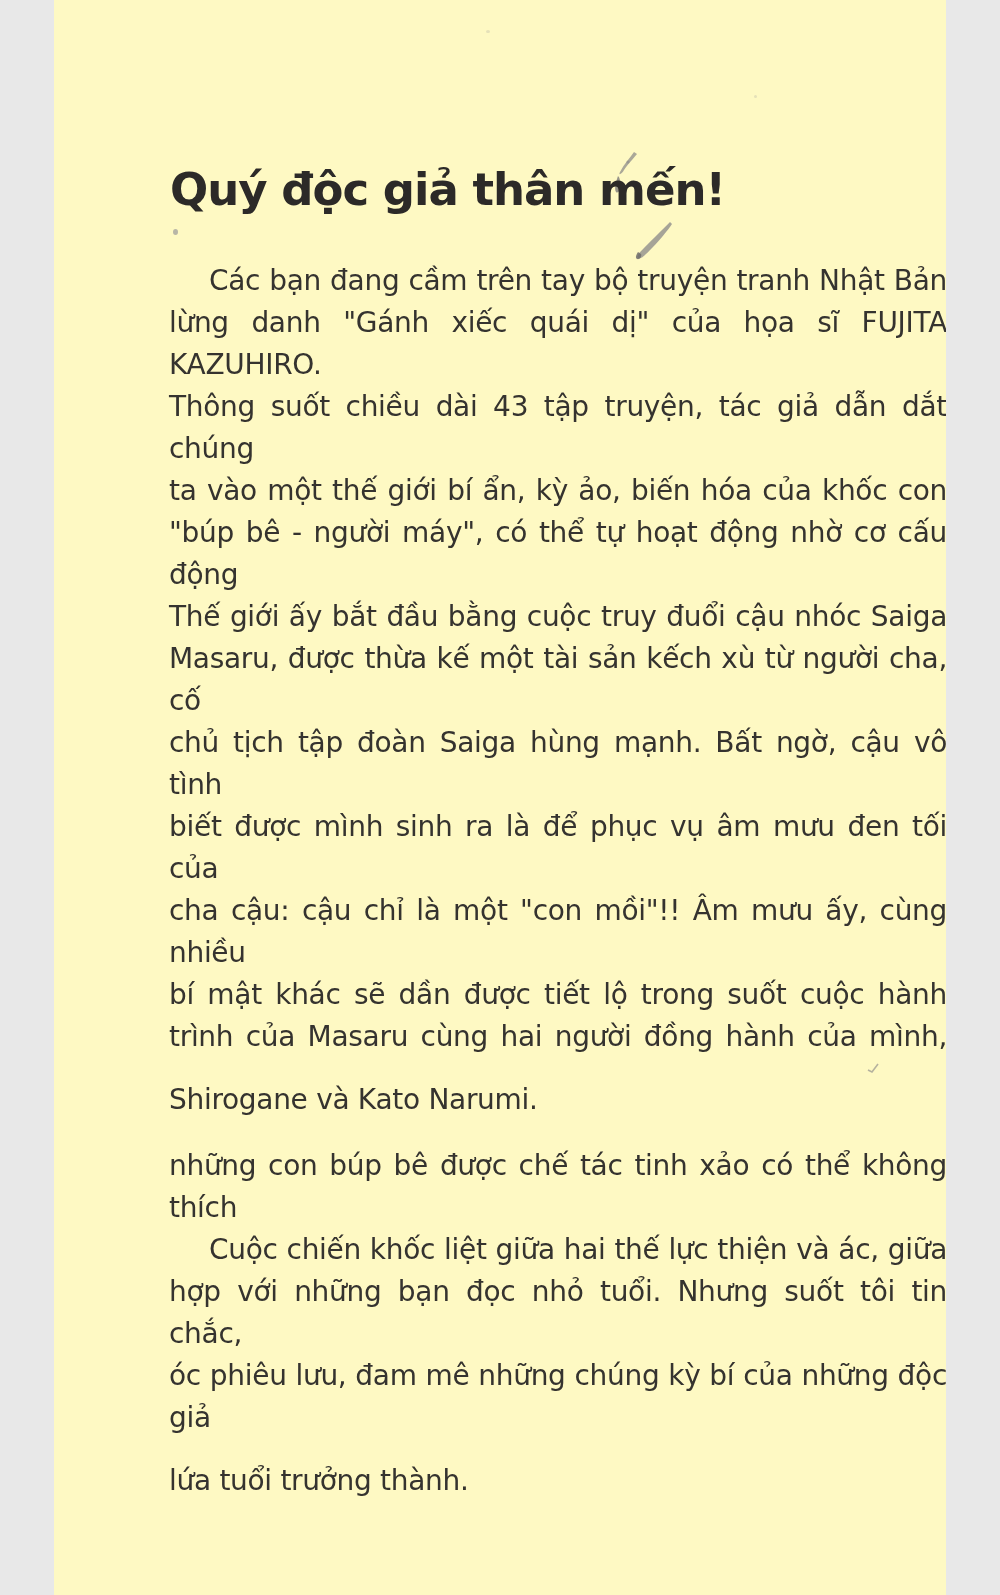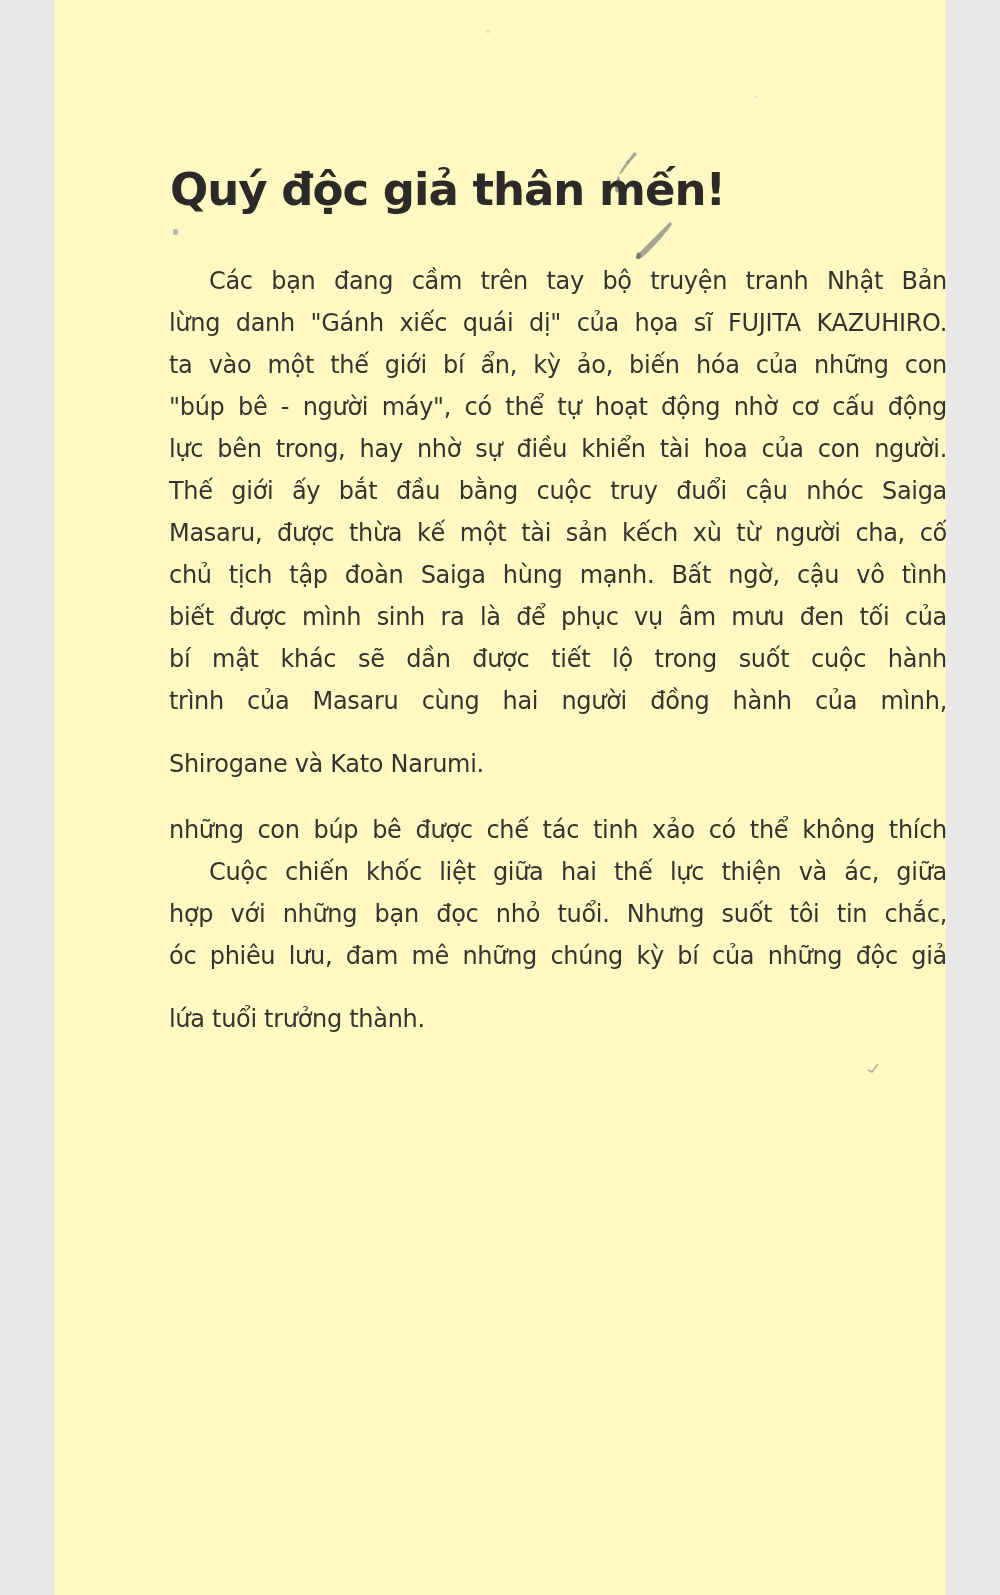--- a/index.html
+++ b/index.html
@@ -29,21 +29,21 @@
   }
   .body-block {
     position: absolute;
     left: 115px;
     top: 260px;
     width: 778px;
   }
   .paragraph { margin: 0; }
   .paragraph + .paragraph { margin-top: 24px; }
   .line {
-    font-size: 24px;
+    font-size: 28px;
     line-height: 42px;
     letter-spacing: -0.3px;
     text-align: justify;
     text-align-last: justify;
     text-justify: inter-word;
     white-space: normal;
     color: #35332f;
   }
   .line.last {
     text-align-last: left;
@@ -87,27 +87,28 @@
     <path d="M2 8 L6 10 L12 2" stroke="#8e8c8a" stroke-width="1.6" fill="none" opacity="0.65"></path>
   </svg>
 
   <div class="page-title">Quý độc giả thân mến!</div>
 
   <div class="body-block">
     <div>
         <div class="paragraph">
           <div class="line first">Các bạn đang cầm trên tay bộ truyện tranh Nhật Bản</div>
           <div class="line">lừng danh "Gánh xiếc quái dị" của họa sĩ FUJITA KAZUHIRO.</div>
-          <div class="line">ta vào một thế giới bí ẩn, kỳ ảo, biến hóa của những con</div>
+          <div class="line">Thông suốt chiều dài 43 tập truyện, tác giả dẫn dắt chúng</div>
+          <div class="line">ta vào một thế giới bí ẩn, kỳ ảo, biến hóa của khốc con</div>
           <div class="line">"búp bê - người máy", có thể tự hoạt động nhờ cơ cấu động</div>
-          <div class="line">lực bên trong, hay nhờ sự điều khiển tài hoa của con người.</div>
           <div class="line">Thế giới ấy bắt đầu bằng cuộc truy đuổi cậu nhóc Saiga</div>
           <div class="line">Masaru, được thừa kế một tài sản kếch xù từ người cha, cố</div>
           <div class="line">chủ tịch tập đoàn Saiga hùng mạnh. Bất ngờ, cậu vô tình</div>
           <div class="line">biết được mình sinh ra là để phục vụ âm mưu đen tối của</div>
+          <div class="line">cha cậu: cậu chỉ là một "con mồi"!! Âm mưu ấy, cùng nhiều</div>
           <div class="line">bí mật khác sẽ dần được tiết lộ trong suốt cuộc hành</div>
           <div class="line">trình của Masaru cùng hai người đồng hành của mình,</div>
           <div class="line last">Shirogane và Kato Narumi.</div>
         </div>
         <div class="paragraph">
           <div class="line">những con búp bê được chế tác tinh xảo có thể không thích</div>
           <div class="line first">Cuộc chiến khốc liệt giữa hai thế lực thiện và ác, giữa</div>
           <div class="line">hợp với những bạn đọc nhỏ tuổi. Nhưng suốt tôi tin chắc,</div>
           <div class="line">óc phiêu lưu, đam mê những chúng kỳ bí của những độc giả</div>
           <div class="line last">lứa tuổi trưởng thành.</div>

